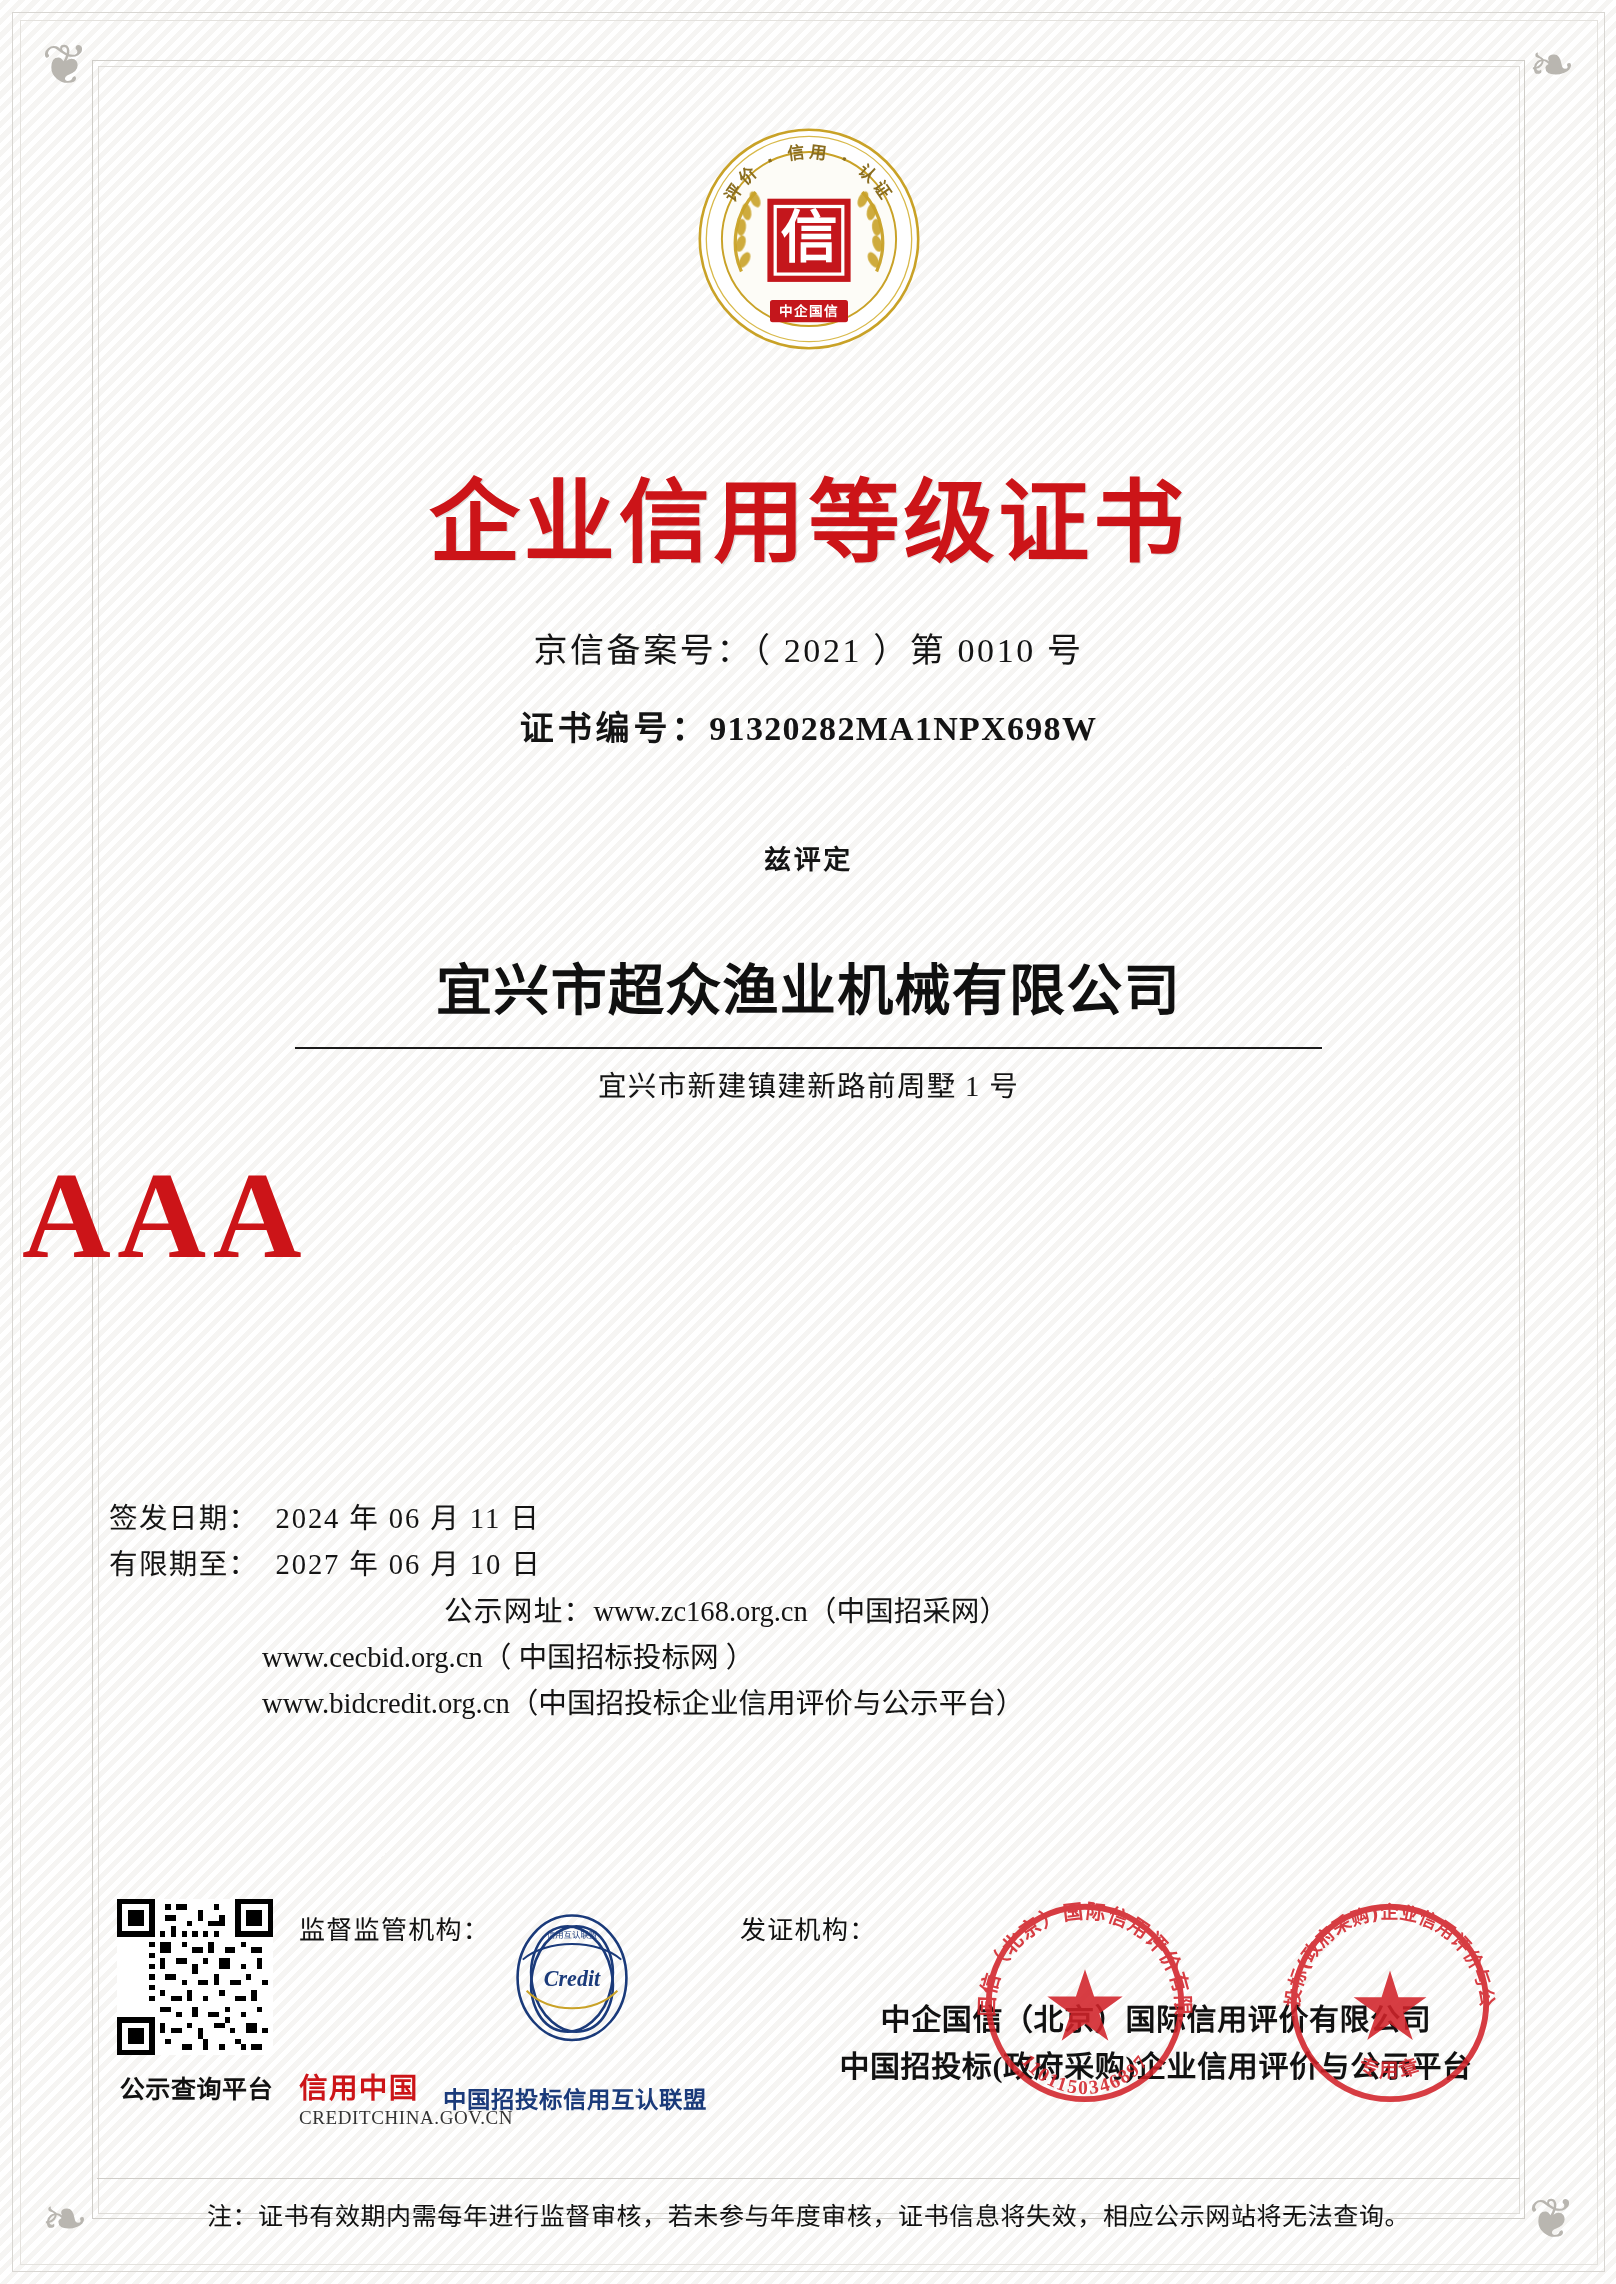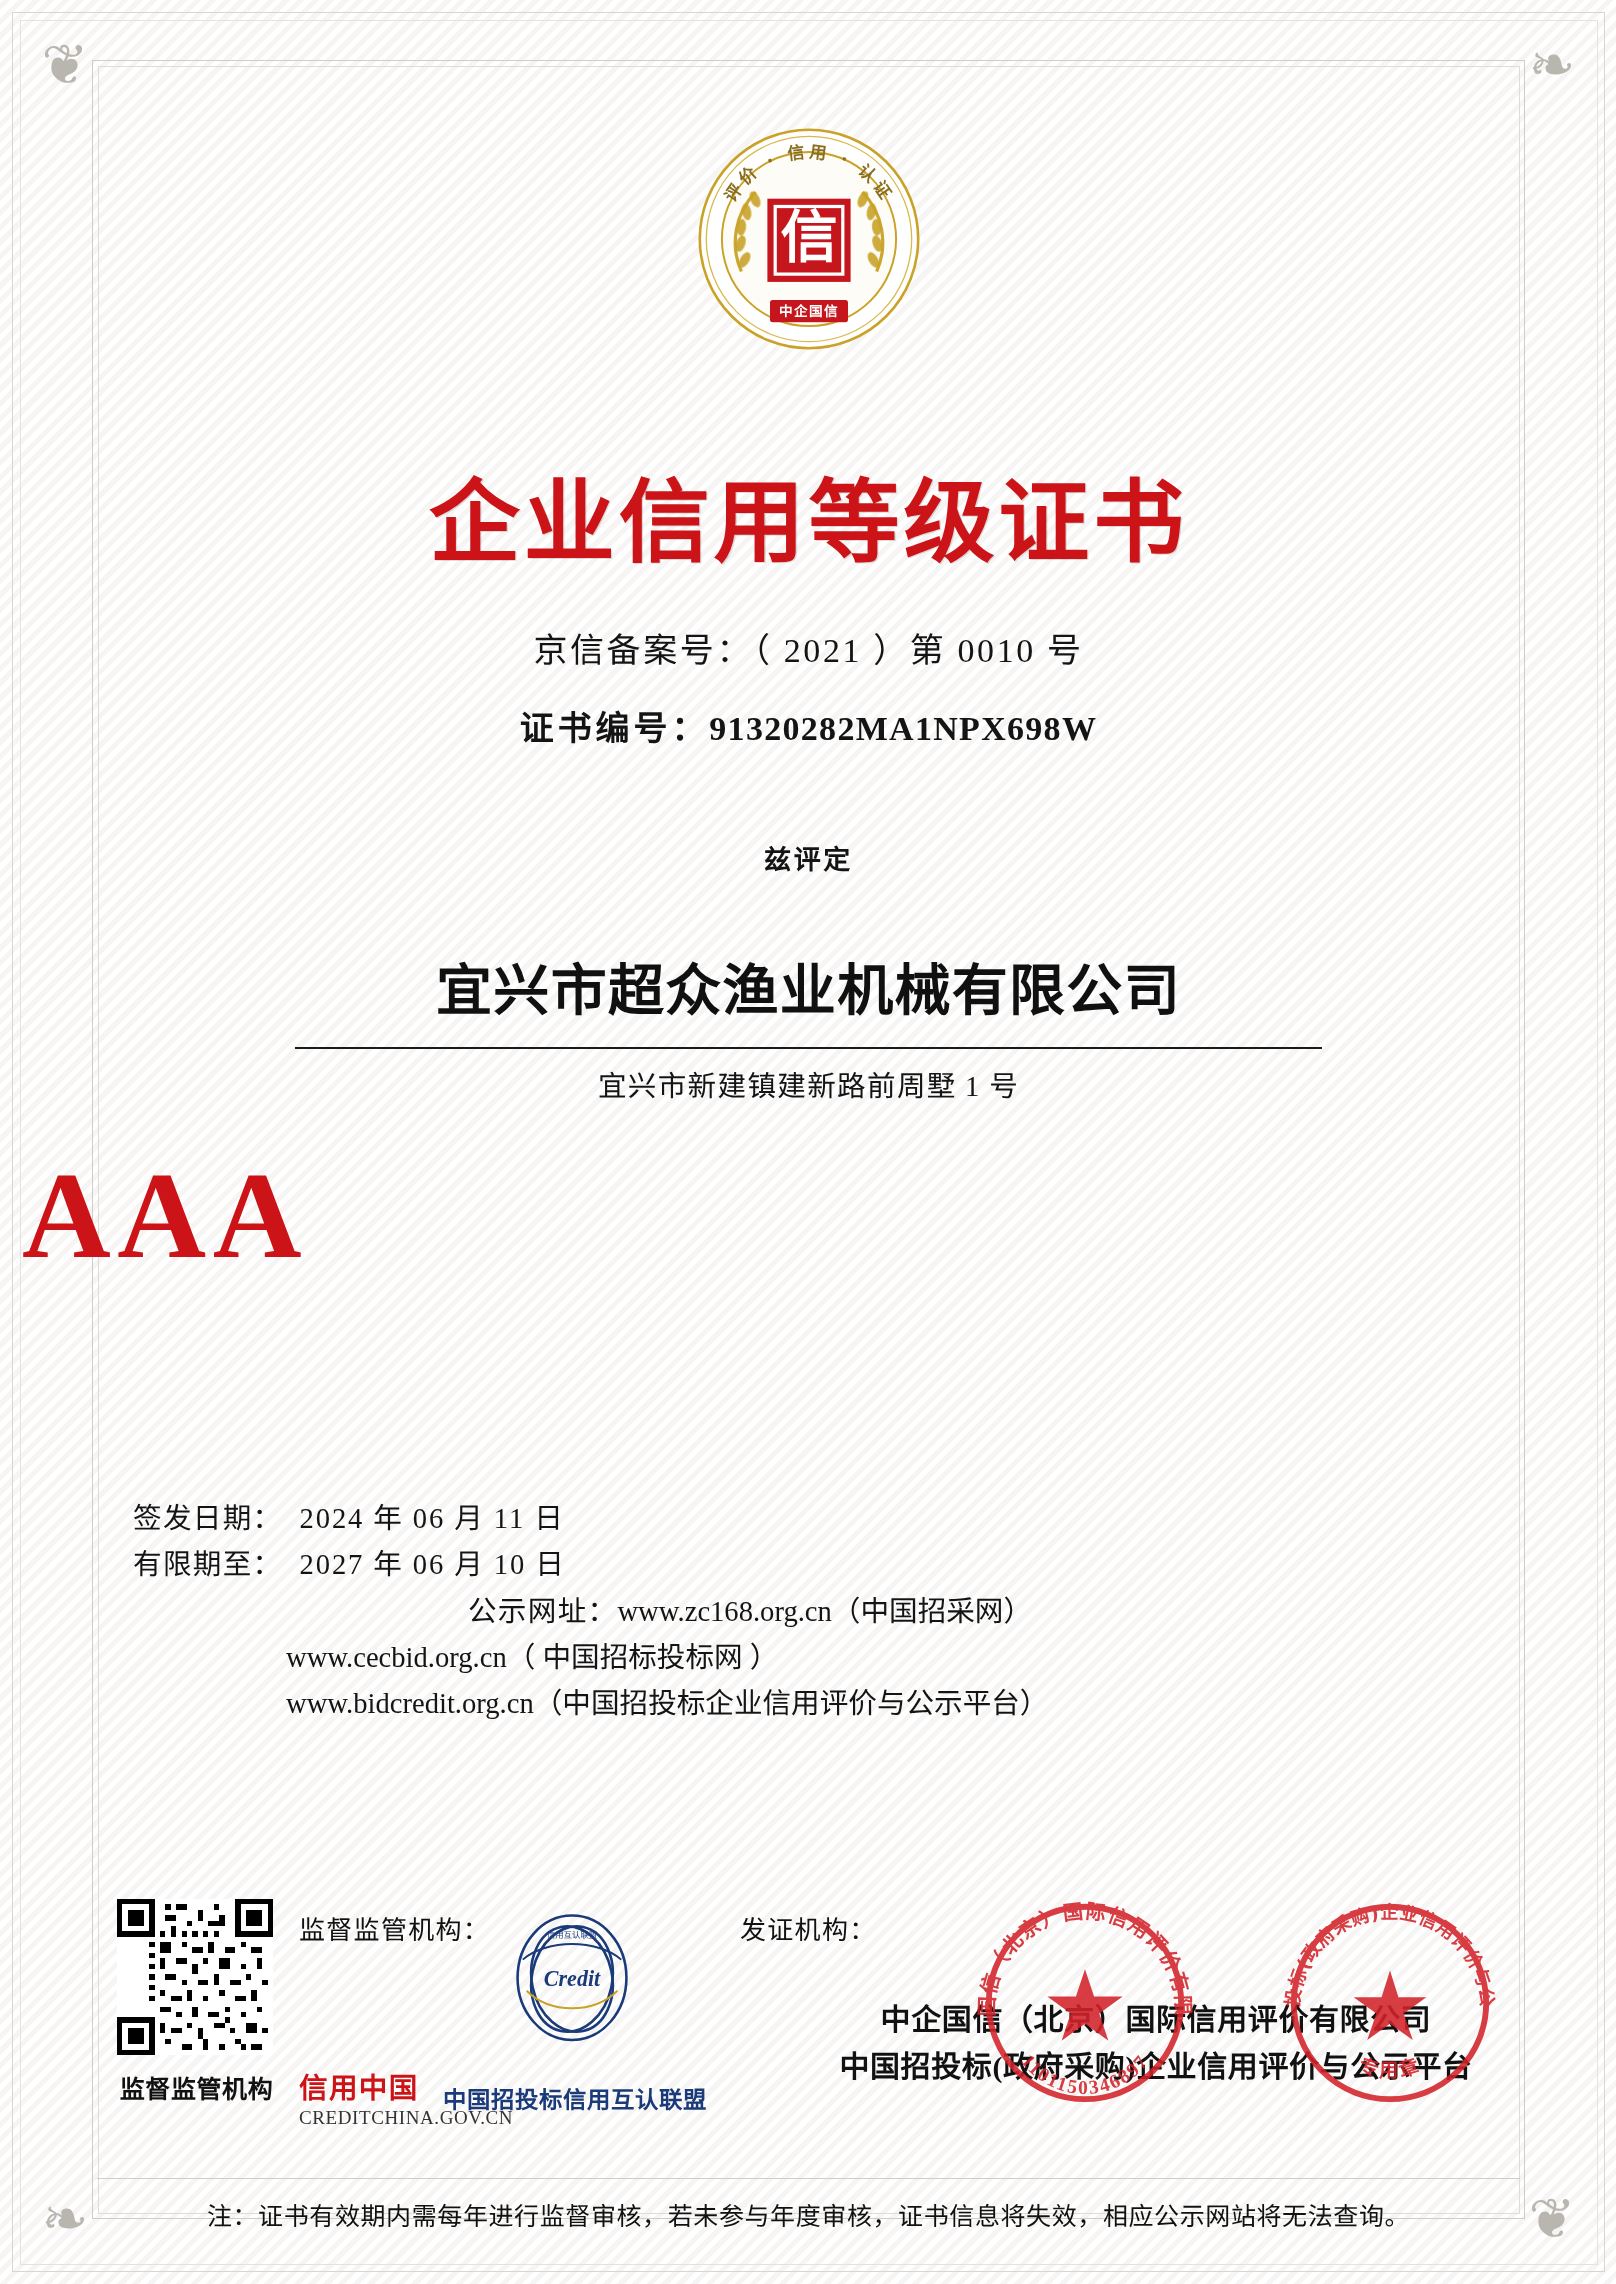--- a/index.html
+++ b/index.html
@@ -189,21 +189,20 @@
 
   
   .details {
     position: absolute;
     left: 109px;
     top: 1496px;
     width: 1234px;
     font-size: 28.6px;
     line-height: 1.62;
     color: #141414;
-    margin-left: 24px;
   }
   .details .row { white-space: nowrap; }
   .details .row .lbl { letter-spacing: 1.3px; }
   .details .row .val { margin-left: 17px; letter-spacing: 1.9px; }
   .details .url-line { margin-left: 0; text-align: center; }
   .details .url-indent { padding-left: 153px; }
 
   
   .footer {
     position: absolute;
@@ -524,21 +523,21 @@
             <rect x="12" y="27" width="2" height="1"></rect>
           <rect x="16" y="26" width="1" height="2"></rect>
             <rect x="19" y="27" width="1" height="1"></rect>
           <rect x="22" y="26" width="1" height="1"></rect>
             <rect x="25" y="27" width="2" height="1"></rect>
           <rect x="20" y="22" width="1" height="1"></rect>
             <rect x="23" y="27" width="1" height="1"></rect>
         </g>
       </svg>
     </div>
-    <div class="qr-caption">监督监管机构</div>
+    <div class="qr-caption">公示查询平台</div>
 
     <div class="supervisor-label">监督监管机构：</div>
     <div class="credit-china">信用中国</div>
     <div class="credit-china-en">CREDITCHINA.GOV.CN</div>
 
     <div class="alliance-logo">
       <svg width="156" height="162" viewBox="0 0 240 250" xmlns="http://www.w3.org/2000/svg">
         <g fill="none" stroke="#1a3a7a" stroke-width="4">
           <ellipse cx="120" cy="120" rx="84" ry="96"></ellipse>
           <ellipse cx="120" cy="122" rx="62" ry="82" transform="rotate(12 120 122)"></ellipse>

